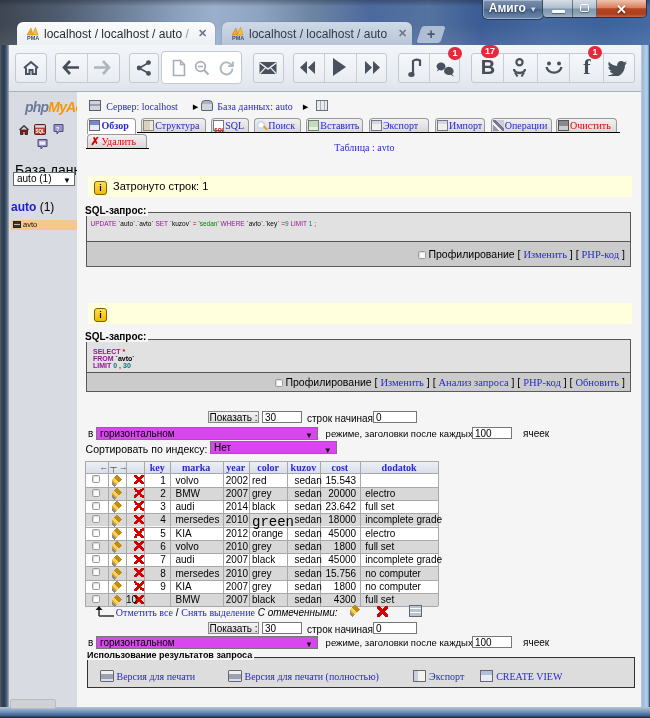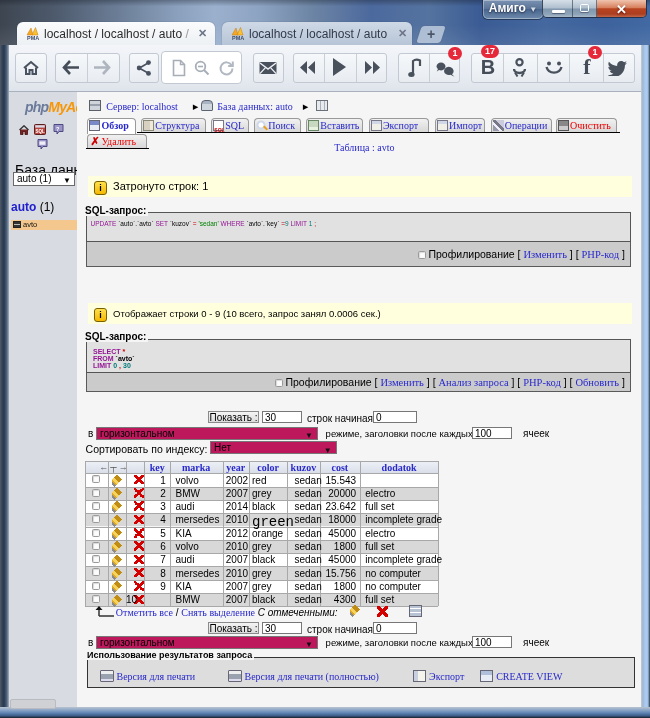--- a/index.html
+++ b/index.html
@@ -83,21 +83,21 @@
 .sql { position:absolute; font-weight:bold; color:#000; }
 .kw { color:#931694; }
 .str { color:#008000; }
 .num { color:#007a7a; }
 .pun { color:#cc0000; }
 .cbx { display:inline-block; width:8px; height:8px; background:#fcfcfc; border:1px solid #9a9a9a; vertical-align:-1px; border-radius:1.5px; box-shadow:inset 0.5px 0.5px 1px rgba(0,0,0,.25); }
 
 .ctl { position:absolute; font-size:11px; color:#000; white-space:nowrap; }
 .btn { display:inline-block; border:1px solid #8a8a8a; background:linear-gradient(180deg,#f4f4f4,#dcdcdc); font-size:10px; padding:0; height:12px; line-height:11px; text-align:center; }
 .inp { display:inline-block; border:1px solid #777; background:#fff; font-size:10px; height:12px; line-height:11px; padding-left:2px; }
-.sel { position:absolute; border:1px solid #777; background:#be185d; font-size:10px; height:13px; line-height:12px; padding-left:3px; }
+.sel { position:absolute; border:1px solid #777; background:#d946ef; font-size:10px; height:13px; line-height:12px; padding-left:3px; }
 .sel .ar { position:absolute; right:4px; top:2.5px; font-size:8px; color:#111; }
 
 .nowrapall div { white-space:nowrap; }
 .pencil, .delx { display:inline-block; }
 .delx { width:9.5px; height:9.5px; font-size:0; background:
   linear-gradient(45deg, rgba(0,0,0,0) 0 40%, #d40000 40% 60%, rgba(0,0,0,0) 60%),
   linear-gradient(135deg, rgba(0,0,0,0) 0 40%, #d40000 40% 60%, rgba(0,0,0,0) 60%); }
 .pencil { width:12px; height:12px;
   background:linear-gradient(45deg, rgba(0,0,0,0) 0 1.5px, #8a8a8a 1.5px 4px, #e0a820 4px 5.5px, #f6d25e 5.5px 8px, #c08c14 8px 12.5px, rgba(0,0,0,0) 12.5px),
   linear-gradient(135deg, rgba(0,0,0,0) 0 3.5px, rgba(255,255,255,0) 3.5px 9px, rgba(0,0,0,0) 9px);
@@ -308,21 +308,21 @@
   <div id="tabline2"></div>
 
   <div class="notice" style="top:84px;"><span class="nico">i</span><span style="margin-left:25px;font-size:11px;">Затронуто строк: 1</span></div>
 
   <div class="fleg" style="top:113px;">SQL-запрос:</div>
   <div class="fset" style="top:120px;height:30px;">
     <div class="sql" style="left:3.5px;top:7px;font-size:6.5px;font-weight:normal;"><span class="kw">UPDATE</span> `auto`.`avto` <span class="kw">SET</span> `kuzov` <span class="pun">=</span> <span class="str">'sedan'</span> <span class="kw">WHERE</span> `avto`.`key` <span class="pun">=</span><span class="num">9</span> <span class="kw">LIMIT</span> <span class="num">1</span> <span class="pun">;</span></div>
   </div>
   <div class="fstrip" style="top:150px;height:25px;line-height:25px;padding-right:5px;"><span class="cbx"></span> Профилирование [ <a>Изменить</a> ] [ <a>PHP-код</a> ]</div>
 
-  <div class="notice" style="top:211px;"><span class="nico">i</span><span style="margin-left:25px;font-size:9.5px;">Отображает строки 0 - 9 (10 всего, запрос занял 0.0006 сек.)</span></div>
+  <div class="notice" style="top:211px;"><span class="nico">i</span></div>
 
   <div class="fleg" style="top:239px;">SQL-запрос:</div>
   <div class="fset" style="top:246.5px;height:34.5px;">
     <div class="sql" style="left:6px;top:8px;font-size:7px;line-height:7.3px;"><span class="kw">SELECT</span> <span class="pun">*</span><br><span class="kw">FROM</span> `avto`<br><span class="kw">LIMIT</span> <span class="num">0</span> <span class="pun">,</span> <span class="num">30</span></div>
   </div>
   <div class="fstrip" style="top:281px;height:19px;line-height:19px;padding-right:5px;"><span class="cbx"></span> Профилирование [ <a>Изменить</a> ] [ <a>Анализ запроса</a> ] [ <a>PHP-код</a> ] [ <a>Обновить</a> ]</div>
 
   <span class="btn" style="position:absolute;left:130.7px;top:319px;width:51.7px;">Показать :</span>
   <span class="inp" style="position:absolute;left:185px;top:319px;width:40px;">30</span>
   <span class="ctl" style="left:230px;top:320.5px;font-size:10px;">строк начиная с</span>

